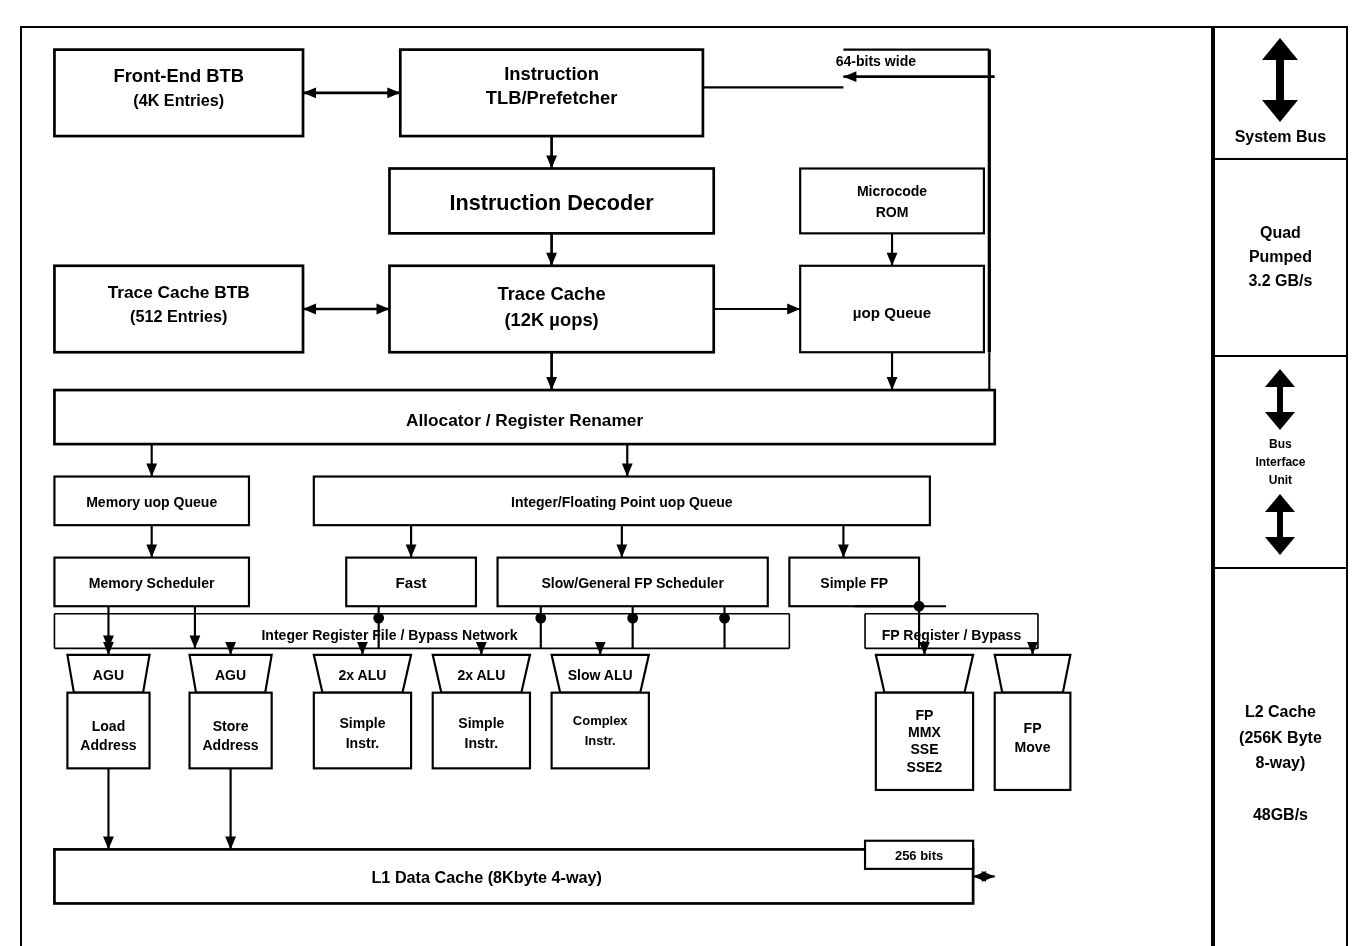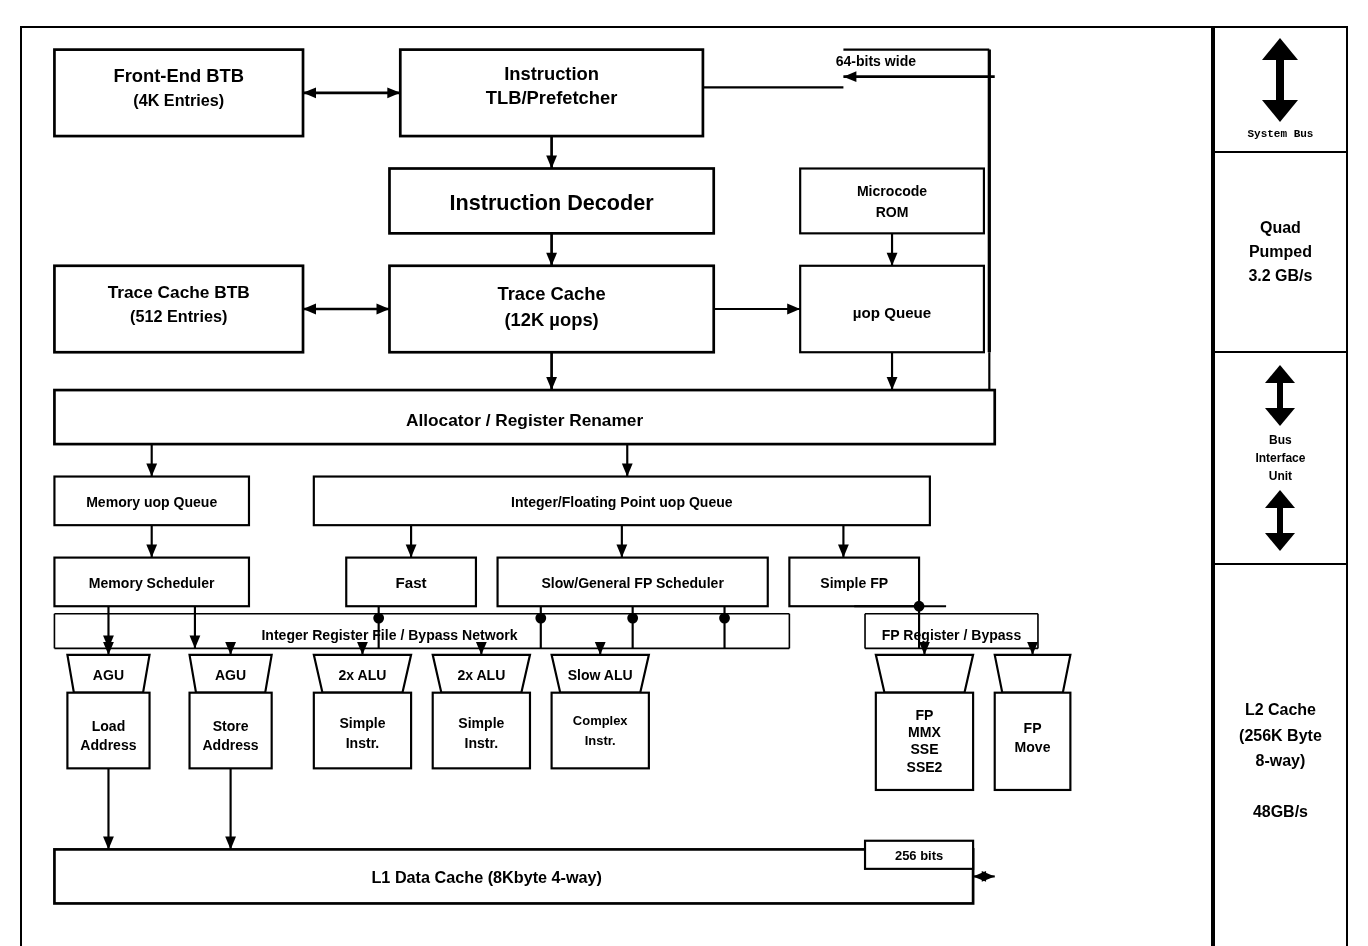--- a/index.html
+++ b/index.html
@@ -273,21 +273,21 @@
 
     <div class="right-panel" style="display:flex; flex-direction:column; width:150px; border:2.5px solid #000; border-left:2px solid #000;">
 
       <div style="display:flex; flex-direction:column; align-items:center; padding:10px 5px; border-bottom:2px solid #000; flex:0 0 auto;">
 
         <div style="display:flex; flex-direction:column; align-items:center; margin-bottom:5px;">
           <div style="width:0;height:0;border-left:18px solid transparent;border-right:18px solid transparent;border-bottom:22px solid black;"></div>
           <div style="width:8px;height:40px;background:black;"></div>
           <div style="width:0;height:0;border-left:18px solid transparent;border-right:18px solid transparent;border-top:22px solid black;"></div>
         </div>
-        <div style="font-family:Liberation Mono, monospace;font-size:11px;font-weight:bold;text-align:center;line-height:1.3;">
+        <div style="font-family:Liberation Sans, sans-serif;font-size:16px;font-weight:bold;text-align:center;line-height:1.3;">
           <span>System
 Bus</span>
         </div>
       </div>
 
       <div style="display:flex; flex-direction:column; align-items:center; justify-content:center; padding:8px 5px; border-bottom:2px solid #000; flex:1;">
         <div style="font-family:Arial;font-size:16px;font-weight:bold;text-align:center;line-height:1.5;">
           Quad<br>Pumped<br>3.2 GB/s
         </div>
       </div>

